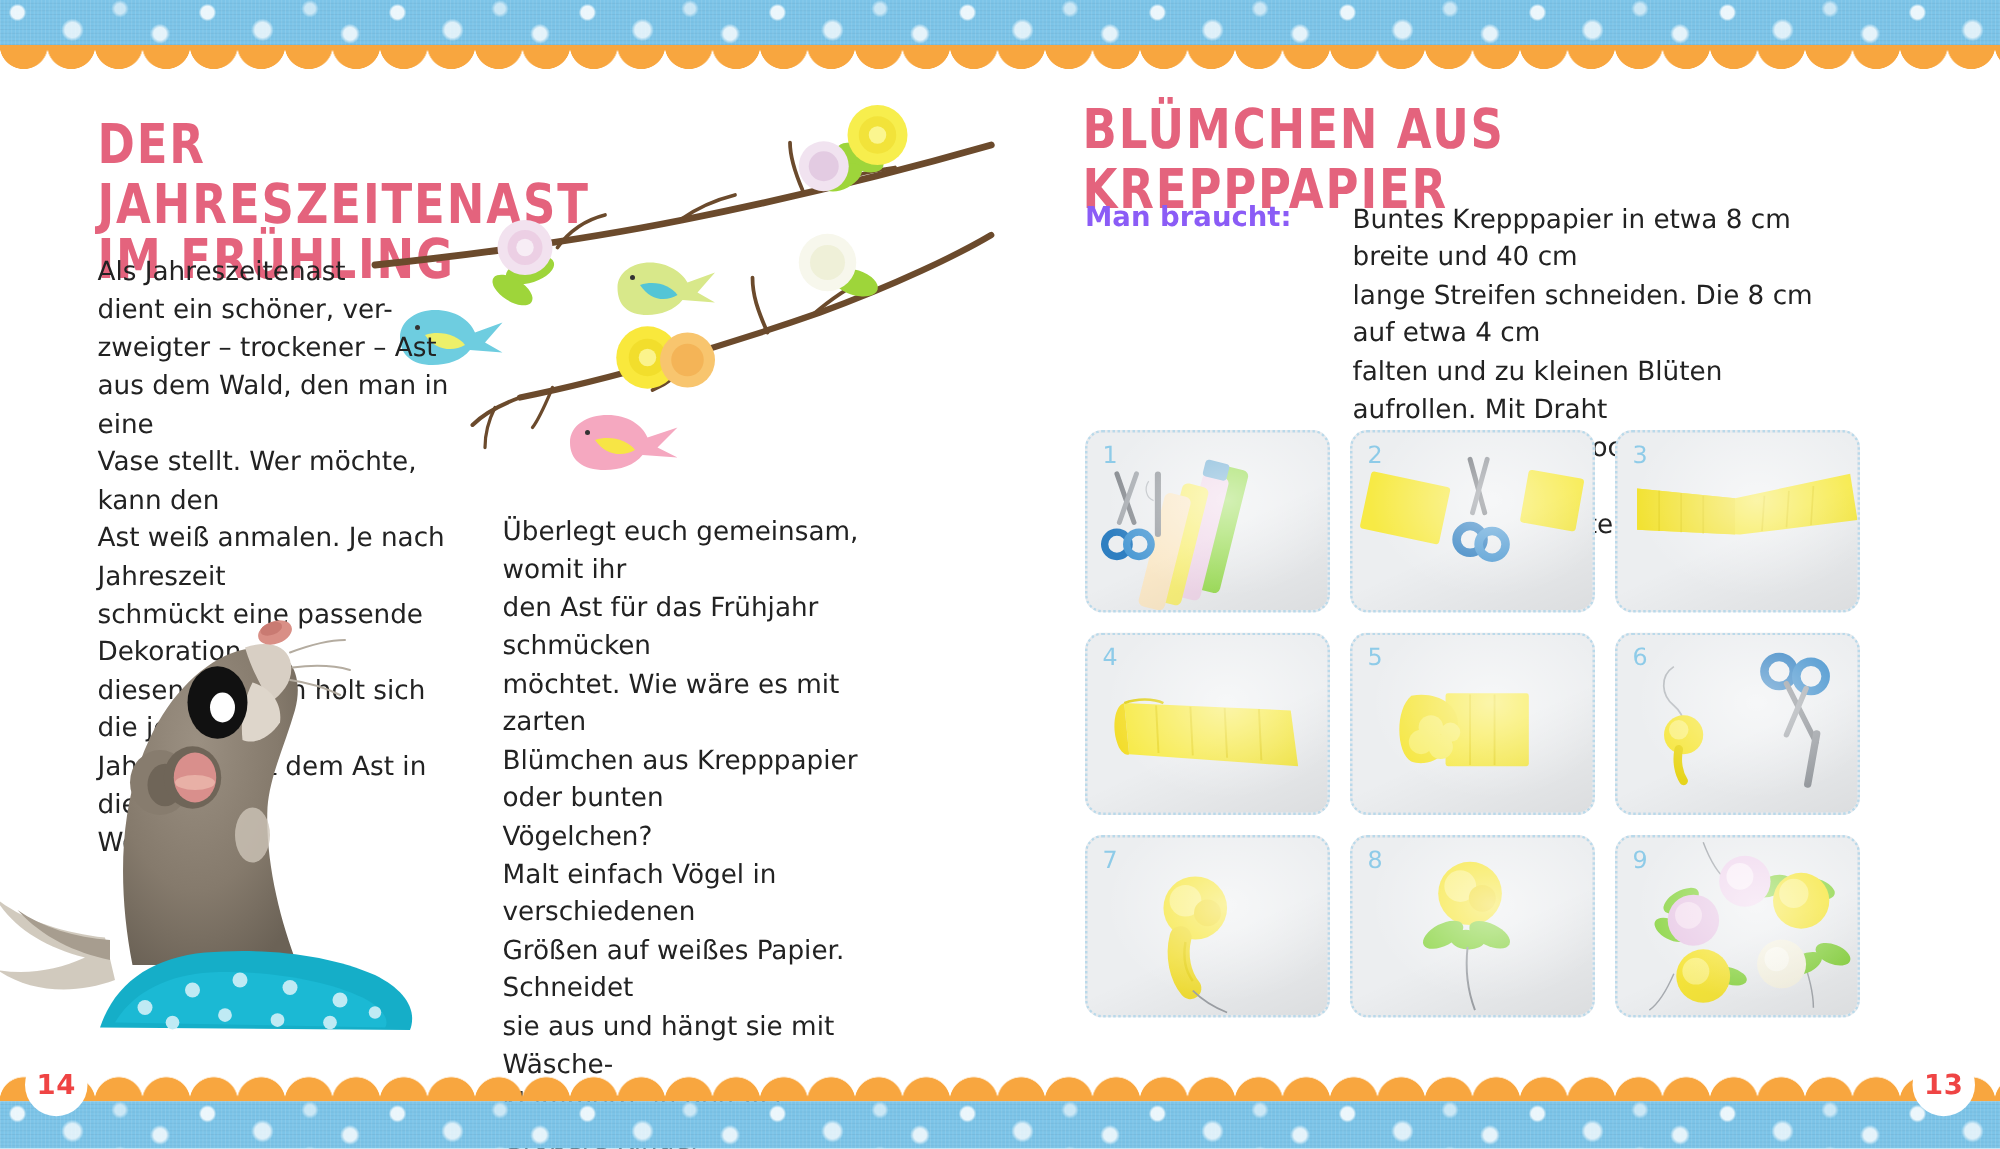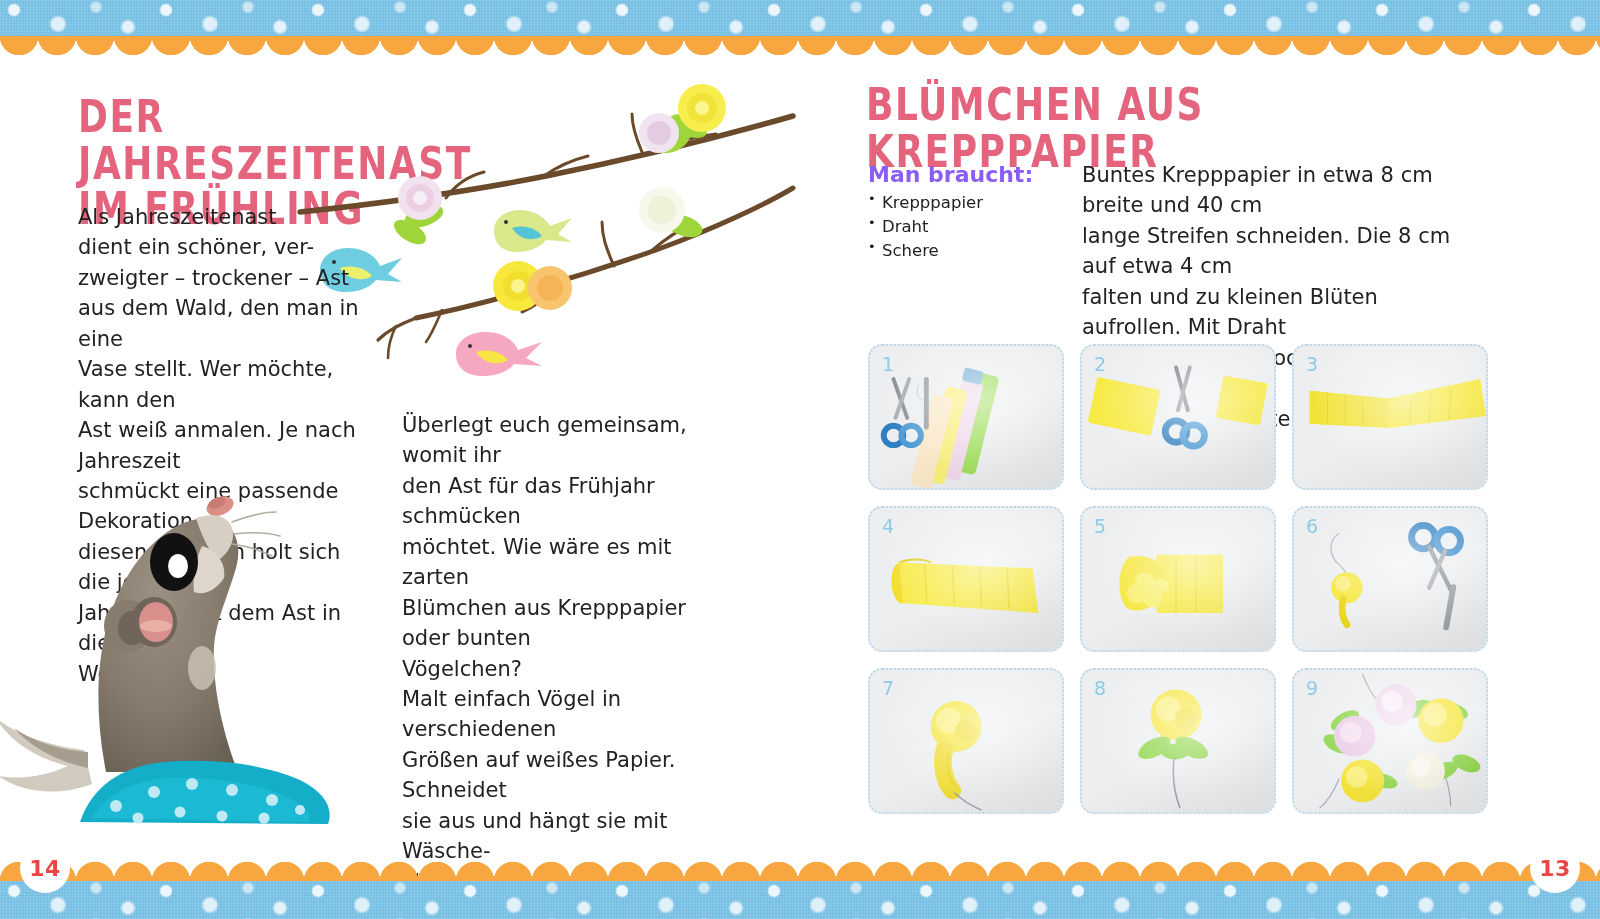--- a/index.html
+++ b/index.html
@@ -292,25 +292,20 @@
   </div>
 
   <div class="right-page">
 
     <div id="right-title">
       <div class="headline">Blümchen aus Krepppapier</div>
     </div>
 
     <div class="needs-block">
       <div class="needs-head">Man braucht:</div>
-      <ul class="needs-list">
-        <li>Krepppapier</li>
-        <li>Draht</li>
-        <li>Schere</li>
-      </ul>
     </div>
 
     <div class="howto body-text">Buntes Krepppapier in etwa 8 cm breite und 40 cm
 lange Streifen schneiden. Die 8 cm auf etwa 4 cm
 falten und zu kleinen Blüten aufrollen. Mit Draht
 umwickeln, evtl. noch grüne Kreppblätter aus-
 schneiden und unter die Blüten kleben. Die Blüte
 etwas auffächern.</div>
 
     <div class="photo-grid">

